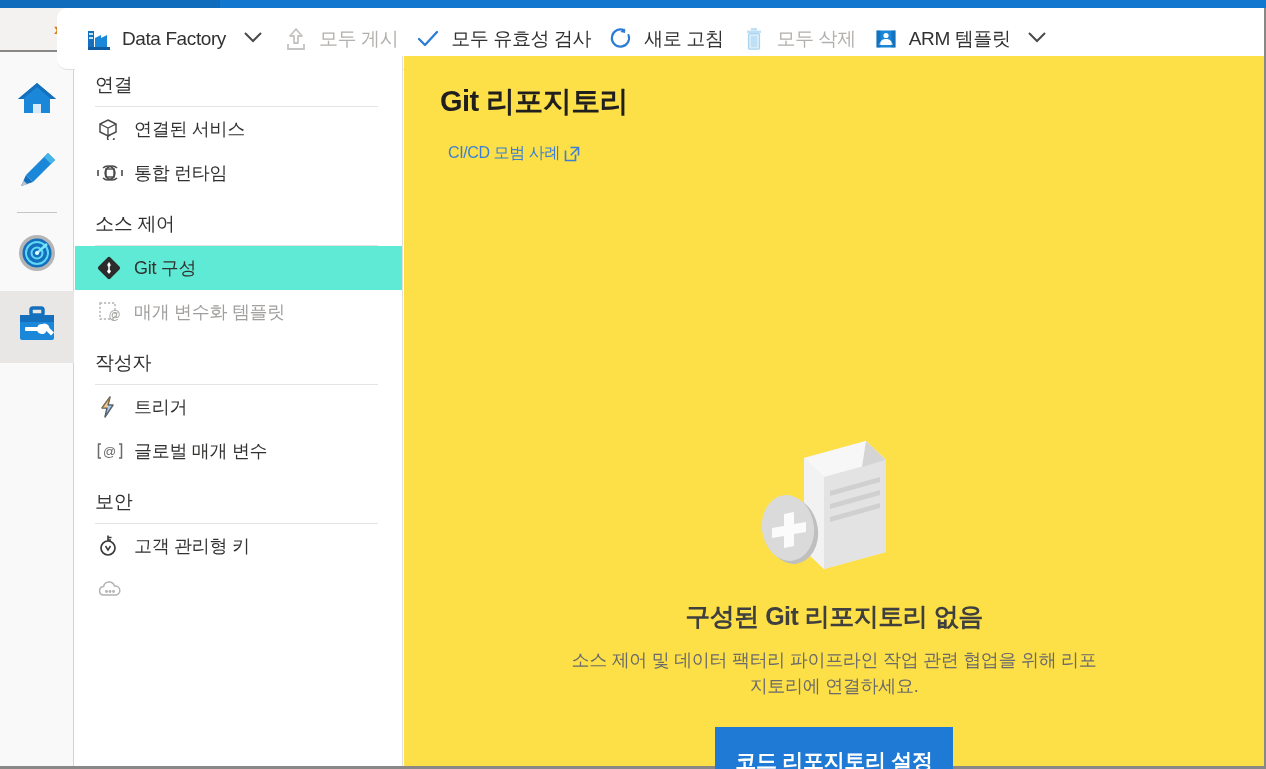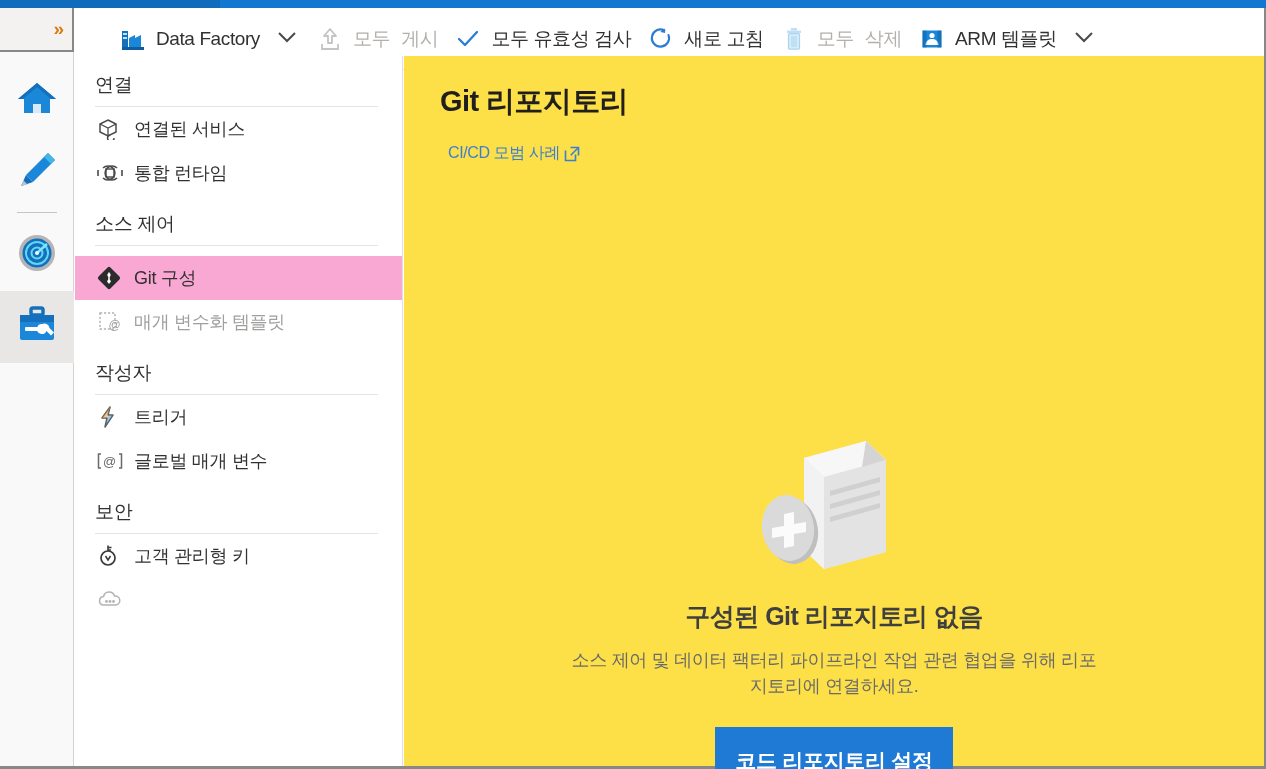--- a/index.html
+++ b/index.html
@@ -75,50 +75,50 @@
     margin-left: 20px; margin-right: 24px;
   }
   .nav-item {
     display: flex; align-items: center;
     height: 44px;
     padding-left: 22px;
     font-size: 18px; color: #323130;
     letter-spacing: -0.3px;
     cursor: default;
   }
-  .nav-item.selected { background: #f9a8d4; margin-top: 10px; }
+  .nav-item.selected { background: #5eead4; }
   .nav-item.disabled { color: #a19f9d; }
   .nav-ico {
     width: 26px; height: 22px;
     margin-right: 11px;
     display: flex; align-items: center; justify-content: flex-start;
     flex: 0 0 26px;
   }
   .nav-label { white-space: nowrap; }
 
   
   .cmdbar {
-    position: absolute; left: 91px; top: 8px;
+    position: absolute; left: 57px; top: 8px;
     right: 0; height: 62px;
     background: #ffffff;
     border-bottom: 1px solid #e1dfdd;
     display: flex; align-items: center;
     padding-left: 22px;
     border-radius: 10px;
   }
   .cmd {
     display: flex; align-items: center;
     height: 48px;
     margin-right: 4px;
     padding: 0 6px;
     font-size: 19px; color: #323130;
     letter-spacing: -0.4px;
     white-space: nowrap;
   }
-  .cmd.disabled { color: #b3b0ad; font-family: Liberation Mono, monospace; }
+  .cmd.disabled { color: #b3b0ad; }
   .cmd-ico {
     width: 28px; height: 26px; margin-right: 9px;
     display: flex; align-items: center; justify-content: center;
     flex: 0 0 28px;
   }
   .chev {
     width: 34px; height: 48px;
     display: flex; align-items: center; justify-content: center;
     margin-right: 6px;
   }

